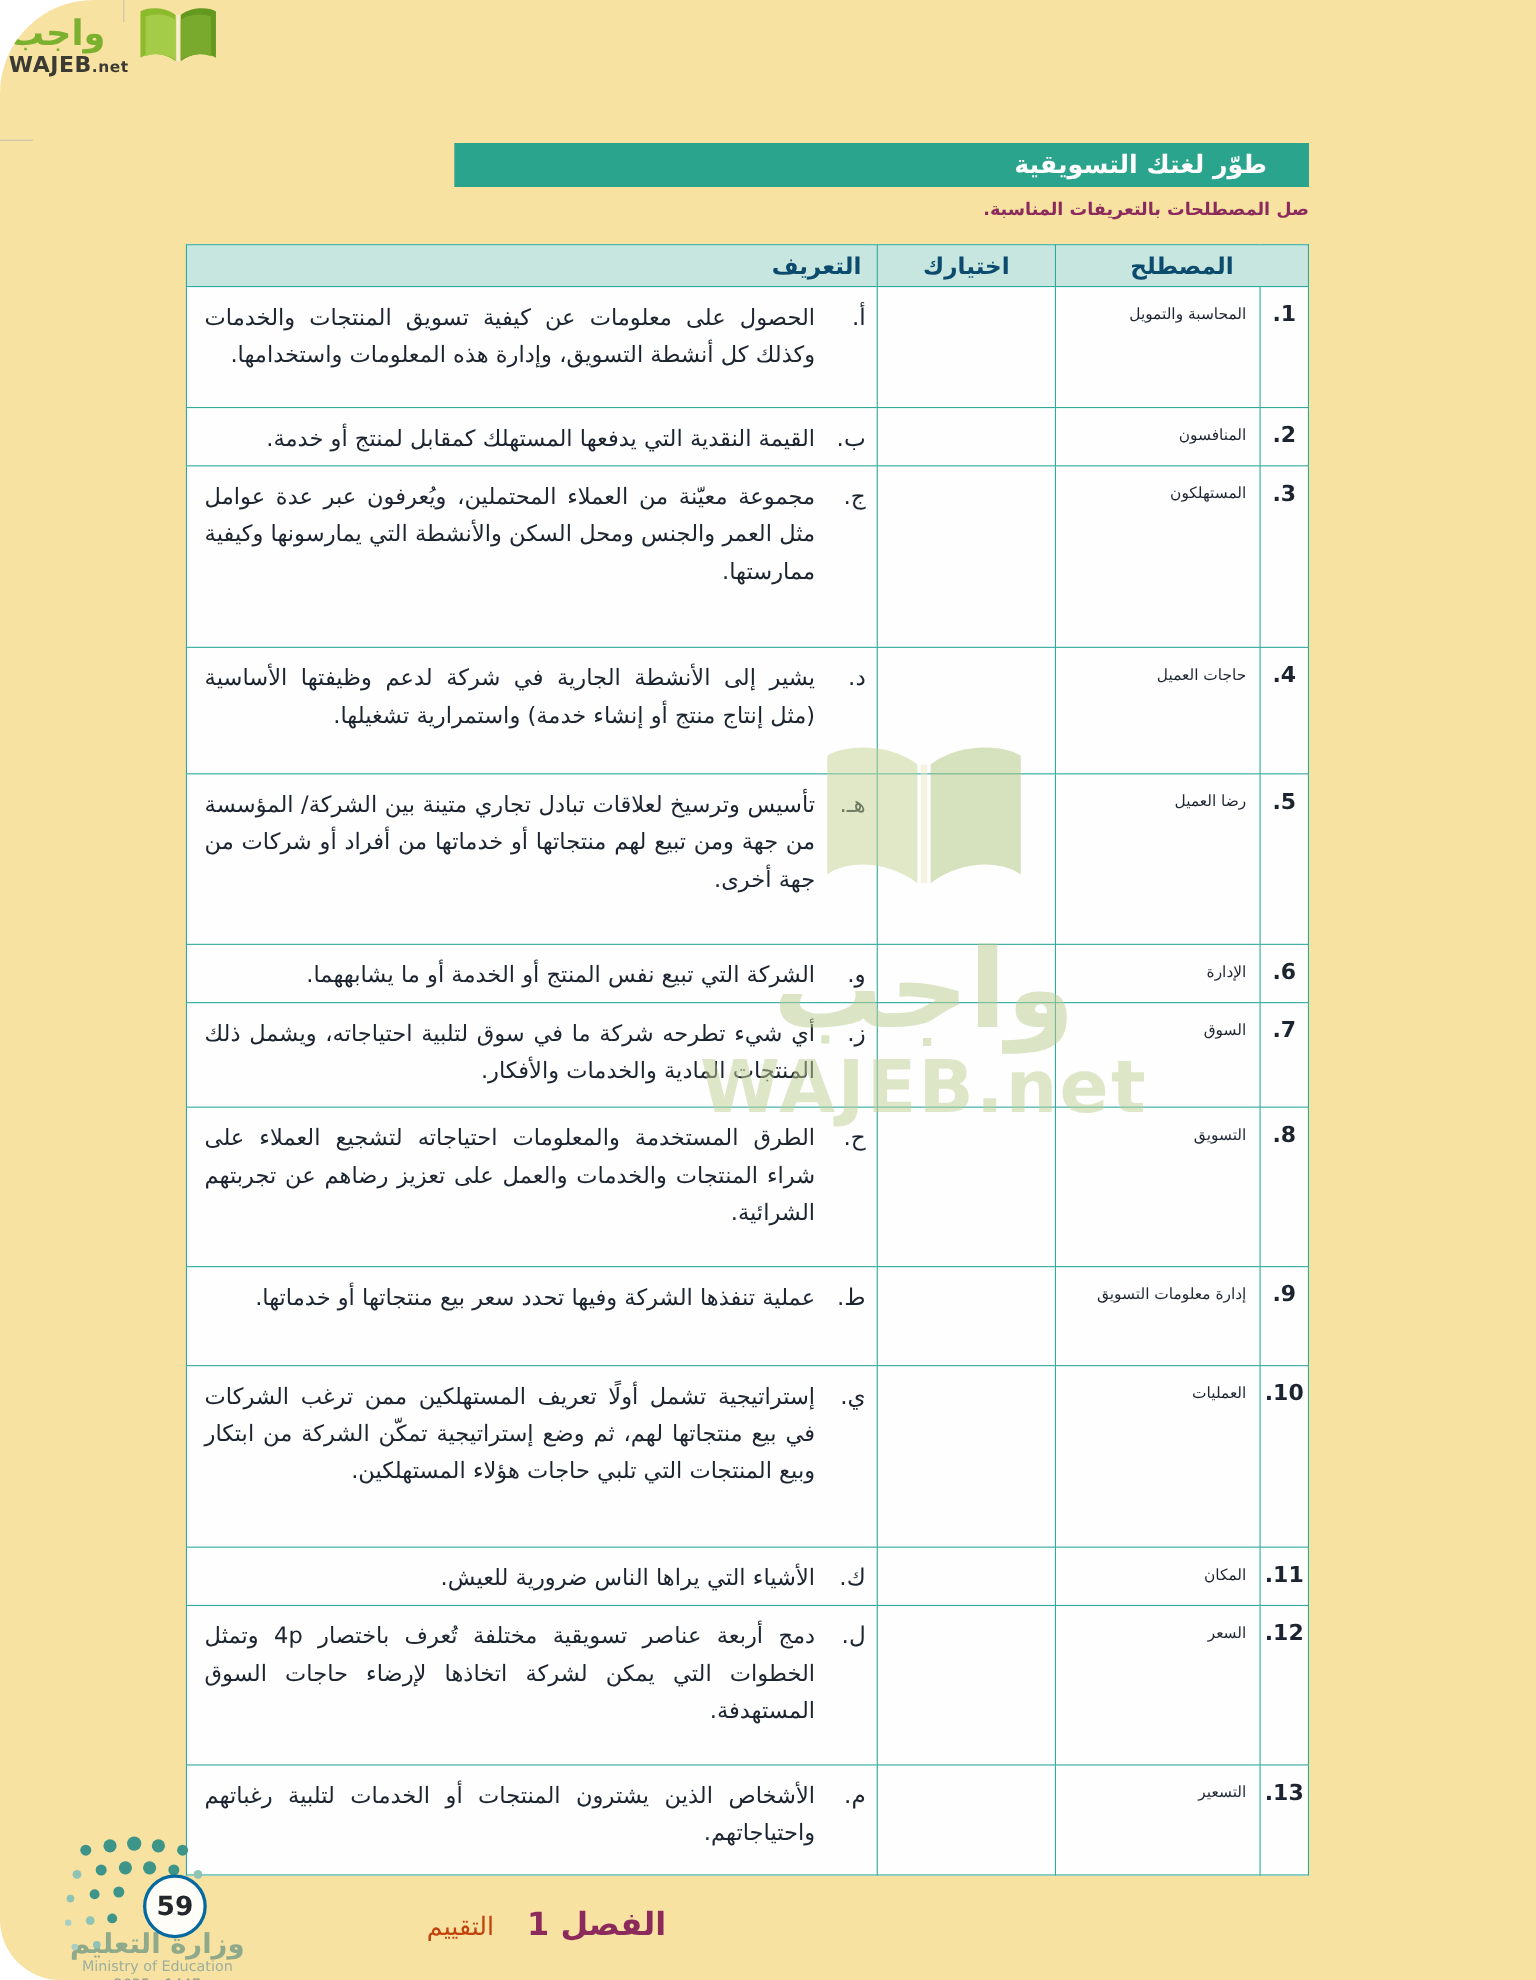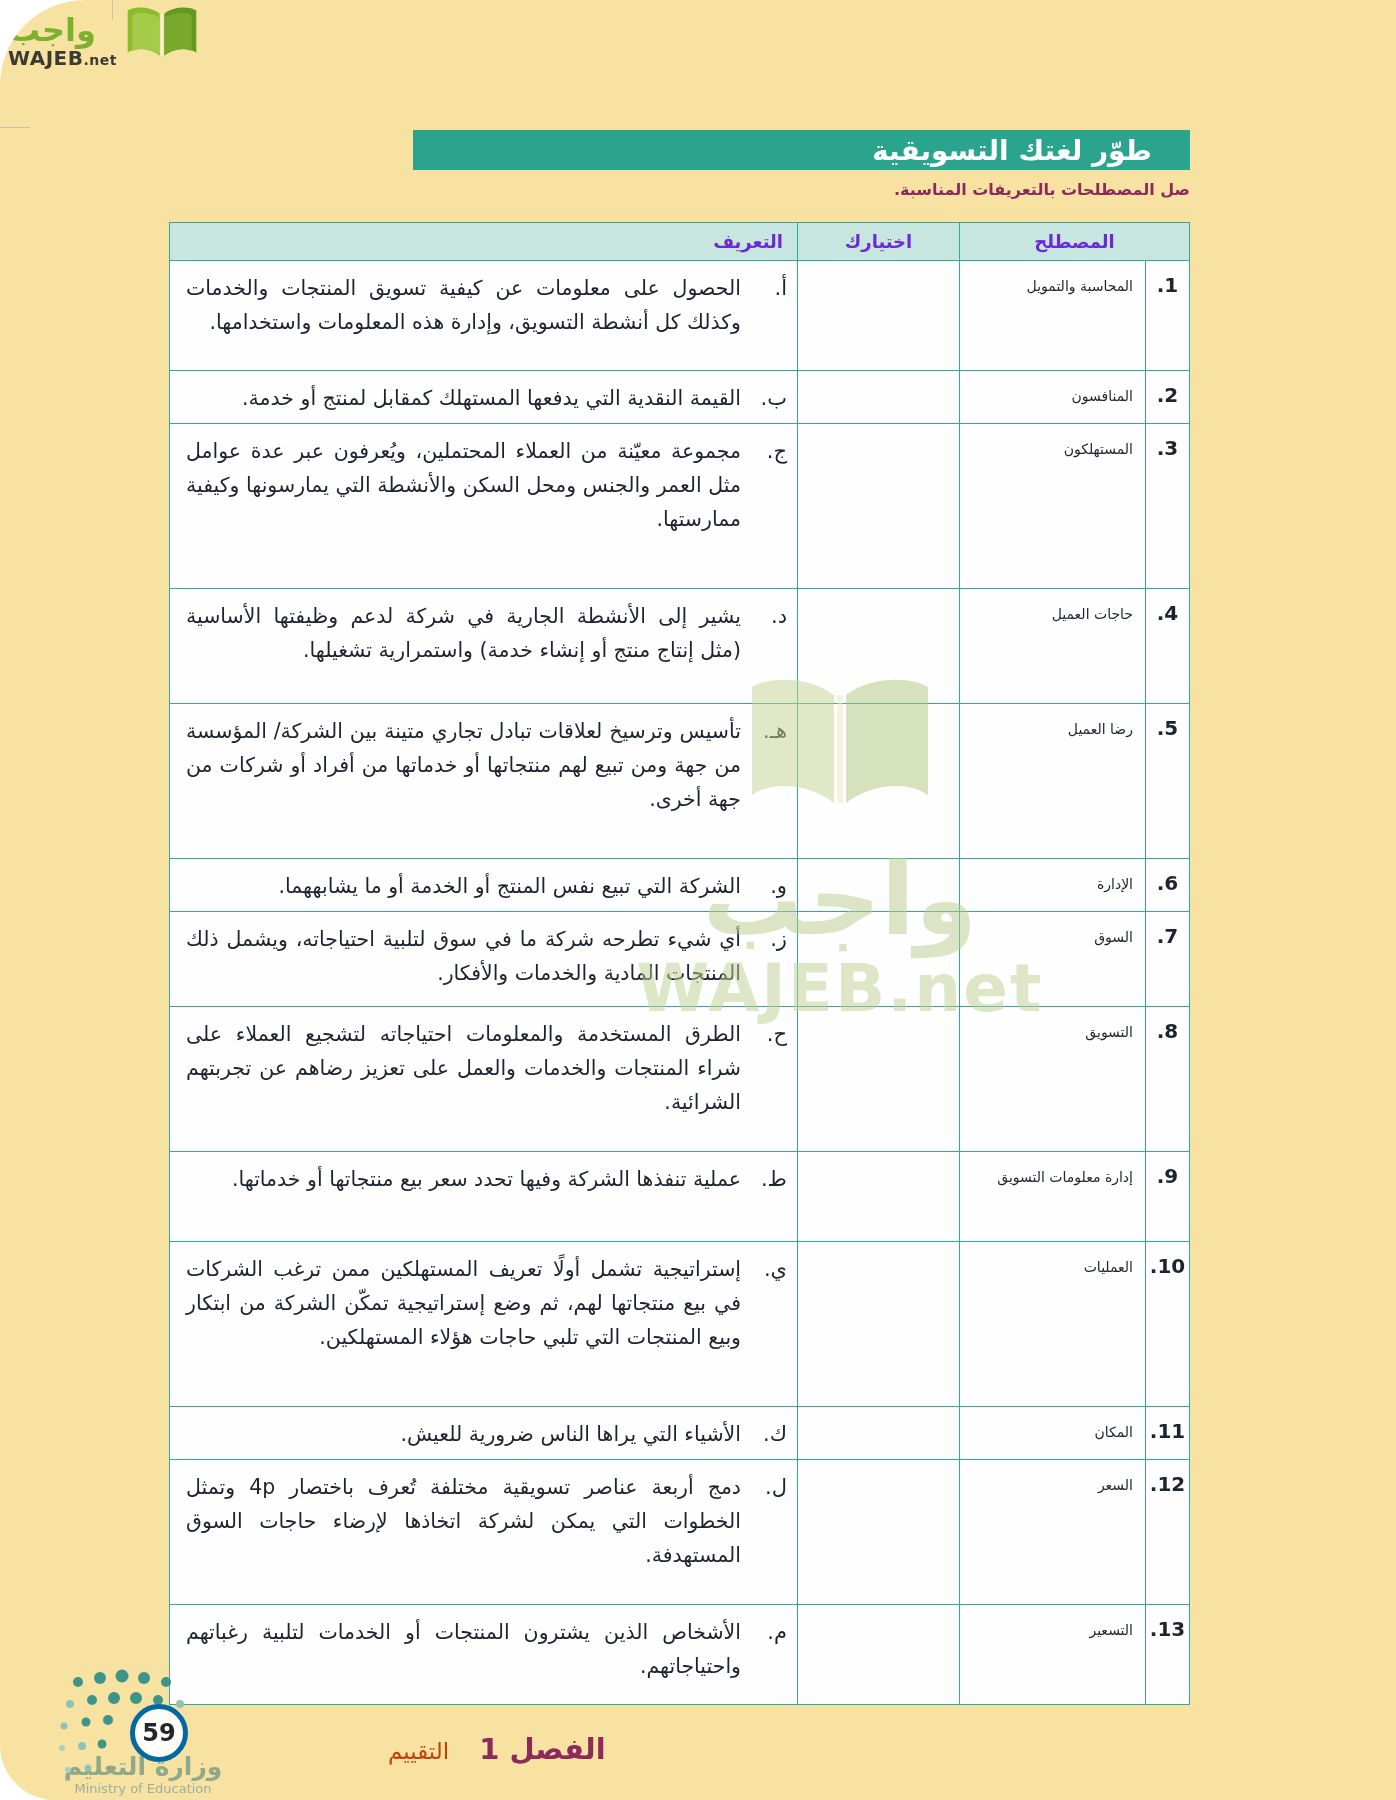--- a/index.html
+++ b/index.html
@@ -29,21 +29,21 @@
   .cropline-h { position:absolute; left:0; top:127px; width:30px; height:1px; background:#c9c2ae; }
 
   
   .title-band {
     position:absolute; left:413px; top:130px; width:777px; height:40px;
     background:#2ba48e;
     display:flex; align-items:center;
     padding-right:38px;
     z-index:10;
   }
-  .title-band .t { color:#ffffff; font-weight:bold; font-size:28px; }
+  .title-band .t { color:#ffffff; font-weight:bold; font-size:23px; }
 
   .instruction {
     position:absolute; right:206px; top:180px;
     color:#8c2a5c; font-weight:bold; font-size:16px;
     z-index:10;
   }
 
   
   table.match {
     position:absolute; right:206px; top:222px;
@@ -58,21 +58,21 @@
   table.match col.c-def   { width:628px; }
 
   table.match th, table.match td {
     border:1.5px solid #2fa99e;
     vertical-align:top;
     color:#1c2430;
   }
   table.match thead th {
     background:#c7e6df;
     height:38px;
-    font-size:18px; font-weight:bold; color:#6d28d9;
+    font-size:21px; font-weight:bold; color:#0c4a6e;
     vertical-align:middle;
   }
   th.h-term { text-align:center; }
   th.h-choice { text-align:center; }
   th.h-def { text-align:right; padding-right:14px; }
 
   td.c-num { text-align:center; font-weight:bold; font-size:20px; padding-top:12px; background:#fefefe; }
   td.c-term { text-align:right; font-size:14px; padding:12px 12px 6px 6px; line-height:1.9; background:#fefefe; }
   td.c-choice { background:#fefefe; }
   td.c-def { background:#fefefe; padding:10px 10px 8px 16px; }
@@ -111,21 +111,21 @@
     position:absolute; left:388px; top:1732px; z-index:10;
     display:flex; direction:rtl; gap:30px; align-items:baseline;
   }
   .chapter-line .chap { color:#8c2a5c; font-weight:bold; font-size:29px; }
   .chapter-line .sect { color:#c2410c; font-size:23px; }
 
   .ministry { position:absolute; left:48px; top:1668px; width:190px; z-index:10; }
   .pagenum-circle {
     position:absolute; left:82px; top:36px;
     width:58px; height:58px; border-radius:50%;
-    border:5px solid #0369a1; background:rgba(255,255,255,.92);
+    border:3px solid #0369a1; background:rgba(255,255,255,.92);
     display:flex; align-items:center; justify-content:center;
     font-size:24px; font-weight:bold; color:#23272b;
   }
   .ministry .wordmark { margin-top:86px; text-align:center; }
   .ministry .m-ar { color:#8fa98b; font-size:25px; font-weight:bold; line-height:26px; }
   .ministry .m-en { color:#9caf9c; font-size:13px; line-height:17px; direction:ltr; }
   .ministry .m-year { color:#8e9a8e; font-size:13px; line-height:16px; direction:ltr; }
 </style>
 </head>
 <body>

